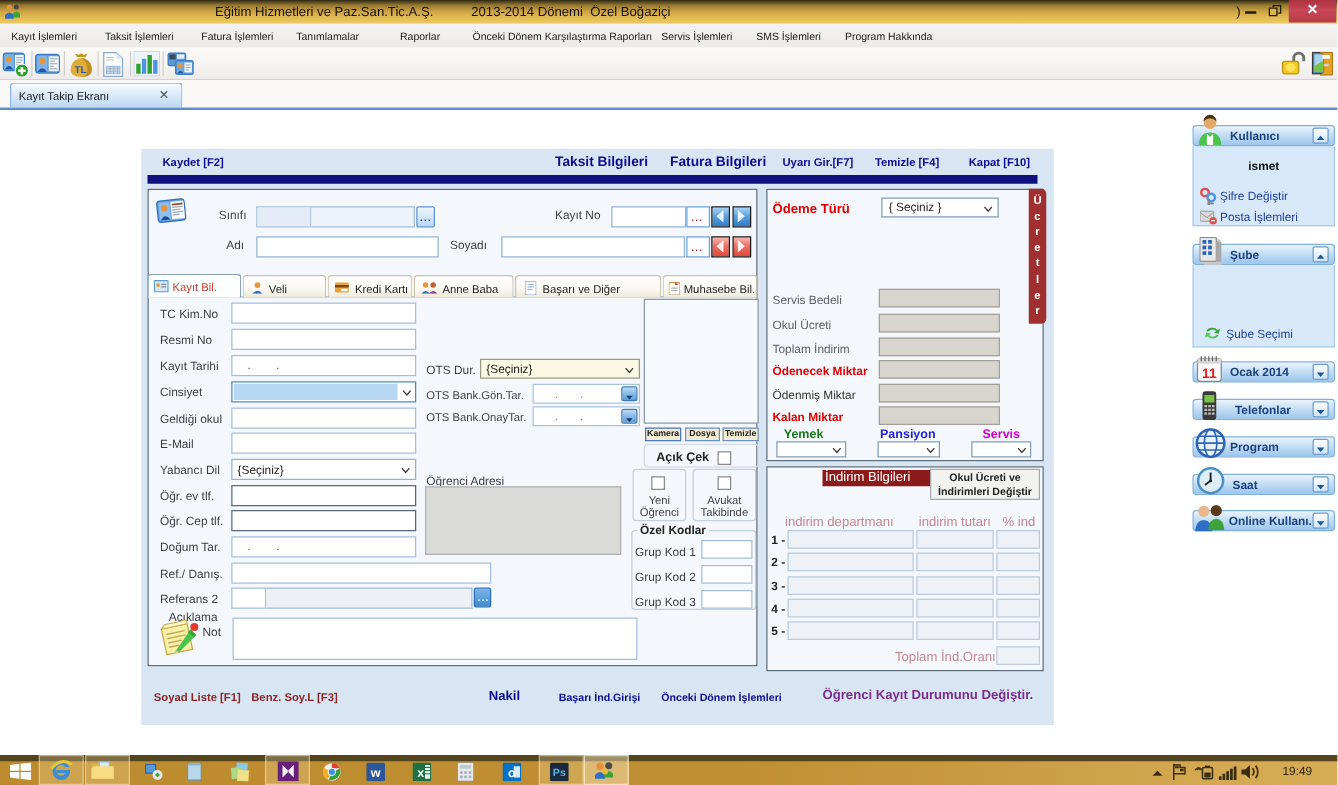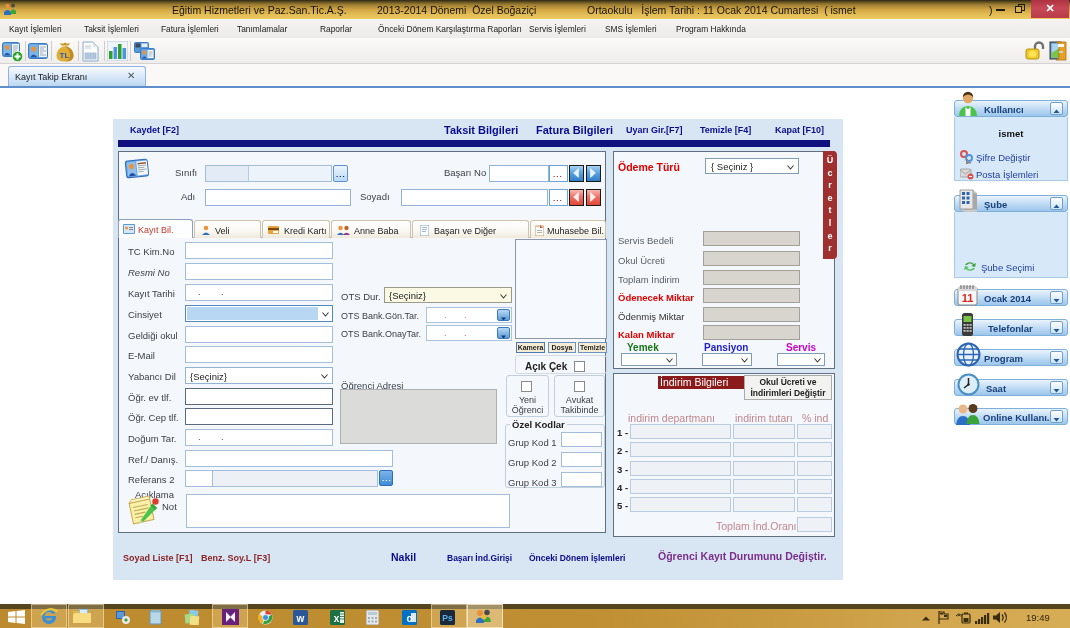--- a/index.html
+++ b/index.html
@@ -18,21 +18,20 @@
 .sblnk{position:absolute;font-size:9.5px;color:#1f3f9e;white-space:nowrap;}
 .arrbtn{position:absolute;width:13px;height:13px;border:1px solid #6fa0cc;border-radius:2px;background:linear-gradient(180deg,#fdfeff,#cfe4f7);}
 .arrbtn:after{content:"";position:absolute;left:3px;}
 </style></head>
 <body>
 <div id="scr">
 
 <div class="abs" id="titlebar" style="left:0;top:0;width:1070px;height:19px;background:linear-gradient(180deg,#2e2713 0%,#4f421d 7%,#96782f 22%,#cda343 48%,#e2ba52 72%,#edca62 100%);">
   <div class="abs" style="left:172px;top:4px;font-size:10.5px;color:#141210;">Eğitim Hizmetleri ve Paz.San.Tic.A.Ş.</div>
   <div class="abs" style="left:377px;top:4px;font-size:10.5px;color:#141210;">2013-2014 Dönemi&nbsp; Özel Boğaziçi</div>
-  <div class="abs" style="left:587px;top:4px;font-size:10.5px;color:#141210;">Ortaokulu&nbsp;&nbsp;&nbsp;İşlem Tarihi : 11 Ocak 2014 Cumartesi&nbsp;&nbsp;( ismet</div>
   <div class="abs" style="left:989px;top:4px;font-size:10.5px;color:#141210;">)</div>
   <svg class="abs" style="left:3px;top:2px" width="14" height="15" viewBox="0 0 14 15">
         <circle cx="4.5" cy="4" r="2.2" fill="#e8913a"></circle>
         <path d="M1 10 q3.5 -4 7 0 v3 h-7z" fill="#2d6fc4"></path>
         <circle cx="10" cy="3.5" r="2" fill="#4a4a4a"></circle>
         <path d="M7.5 9 q2.5 -3.5 5.5 0 v3 h-5.5z" fill="#3aa33a"></path>
       </svg>
   <div class="abs" style="left:996px;top:9px;width:9px;height:2px;background:#1e1a10;"></div>
   <div class="abs" style="left:1018px;top:4px;width:7px;height:7px;border:1px solid #1e1a10;"></div>
   <div class="abs" style="left:1015px;top:6px;width:7px;height:7px;border:1px solid #1e1a10;background:#d9b44e;"></div>
@@ -158,21 +157,21 @@
         <path d="M14 10 h8.5 M14 12 h6.5 M14 14 h8.5 M14 16 h5.5" stroke="#9aa5ae" stroke-width="0.9"></path>
       </g>
     </svg>
 <div class="lbl" style="left:175px;top:167px;">Sınıfı</div>
 <div class="abs" style="left:205px;top:165px;width:127px;height:17px;background:#edf3fa;border:1px solid #a5bdd6;">
       <div class="abs" style="left:0;top:0;width:43px;height:15px;background:#e3ecf6;border-right:1px solid #b7cce2;"></div>
     </div>
 <div class="abs" style="left:333px;top:165px;width:15px;height:17px;background:linear-gradient(180deg,#eef6fd,#b9d9f4);border:1px solid #5c93ce;border-radius:2px;">
       <div class="dots" style="left:2px;top:4px;">...</div>
     </div>
-<div class="lbl" style="left:444px;top:167px;">Başarı No</div>
+<div class="lbl" style="left:444px;top:167px;">Kayıt No</div>
 <div class="tb" style="left:489px;top:165px;width:60px;height:17px;border-color:#93b4d6;"></div>
 <div class="abs" style="left:549px;top:165px;width:19px;height:17px;background:#fdfeff;border:1px solid #6aa2d8;">
       <div class="dots" style="left:3px;top:4px;color:#b03030;">...</div>
     </div>
 <div class="abs" style="left:569px;top:165px;width:15px;height:17px;background:linear-gradient(180deg,#a8d4f4 0%,#5ba3e0 45%,#2f7cc8 100%);border:1.5px solid #1a1a1a;"><svg width="12" height="14">
         <path d="M8.5 2.5 L3.5 7 L8.5 11.5z" fill="#e8f4fd" stroke="#fff" stroke-width="0.5"></path>
       </svg></div>
 <div class="abs" style="left:586px;top:165px;width:15px;height:17px;background:linear-gradient(180deg,#a8d4f4 0%,#5ba3e0 45%,#2f7cc8 100%);border:1.5px solid #1a1a1a;"><svg width="12" height="14">
         <path d="M3.5 2.5 L8.5 7 L3.5 11.5z" fill="#e8f4fd" stroke="#fff" stroke-width="0.5"></path>
       </svg></div>
@@ -239,21 +238,21 @@
         <rect x="0" y="1" width="9" height="10" rx="1" fill="#fff" stroke="#c49a52" stroke-width="1"></rect>
         <path d="M5 0 l3 3 h-3z" fill="#d9534f"></path>
         <rect x="2" y="5" width="5" height="1" fill="#b0b0b0"></rect>
         <rect x="2" y="7" width="5" height="1" fill="#b0b0b0"></rect>
       </svg>
   <div class="abs" style="left:16px;top:5px;font-size:9px;color:#222;">Muhasebe Bil.</div>
 </div>
 
 <div class="lbl" style="left:128px;top:246px;">TC Kim.No</div>
     <div class="tb" style="left:185px;top:242px;width:148px;height:17px;"></div>
-<div class="lbl" style="left:128px;top:267px;font-style:italic;">Resmi No</div>
+<div class="lbl" style="left:128px;top:267px;">Resmi No</div>
     <div class="tb" style="left:185px;top:263px;width:148px;height:17px;"></div>
 <div class="lbl" style="left:128px;top:288px;">Kayıt Tarihi</div>
     <div class="tb" style="left:185px;top:284px;width:148px;height:17px;">
       <span class="abs" style="left:12px;top:2px;font-size:9px;color:#444;">.</span>
       <span class="abs" style="left:35px;top:2px;font-size:9px;color:#444;">.</span>
     </div>
 <div class="lbl" style="left:128px;top:309px;">Cinsiyet</div>
 <div class="abs" style="left:185px;top:305px;width:148px;height:17px;background:#fff;border:1px solid #4d8ac0;">
       <div class="abs" style="left:1px;top:1px;right:14px;bottom:1px;background:#b8d7f2;"></div>
       <svg class="abs" style="right:3px;top:6px" width="7" height="5">

